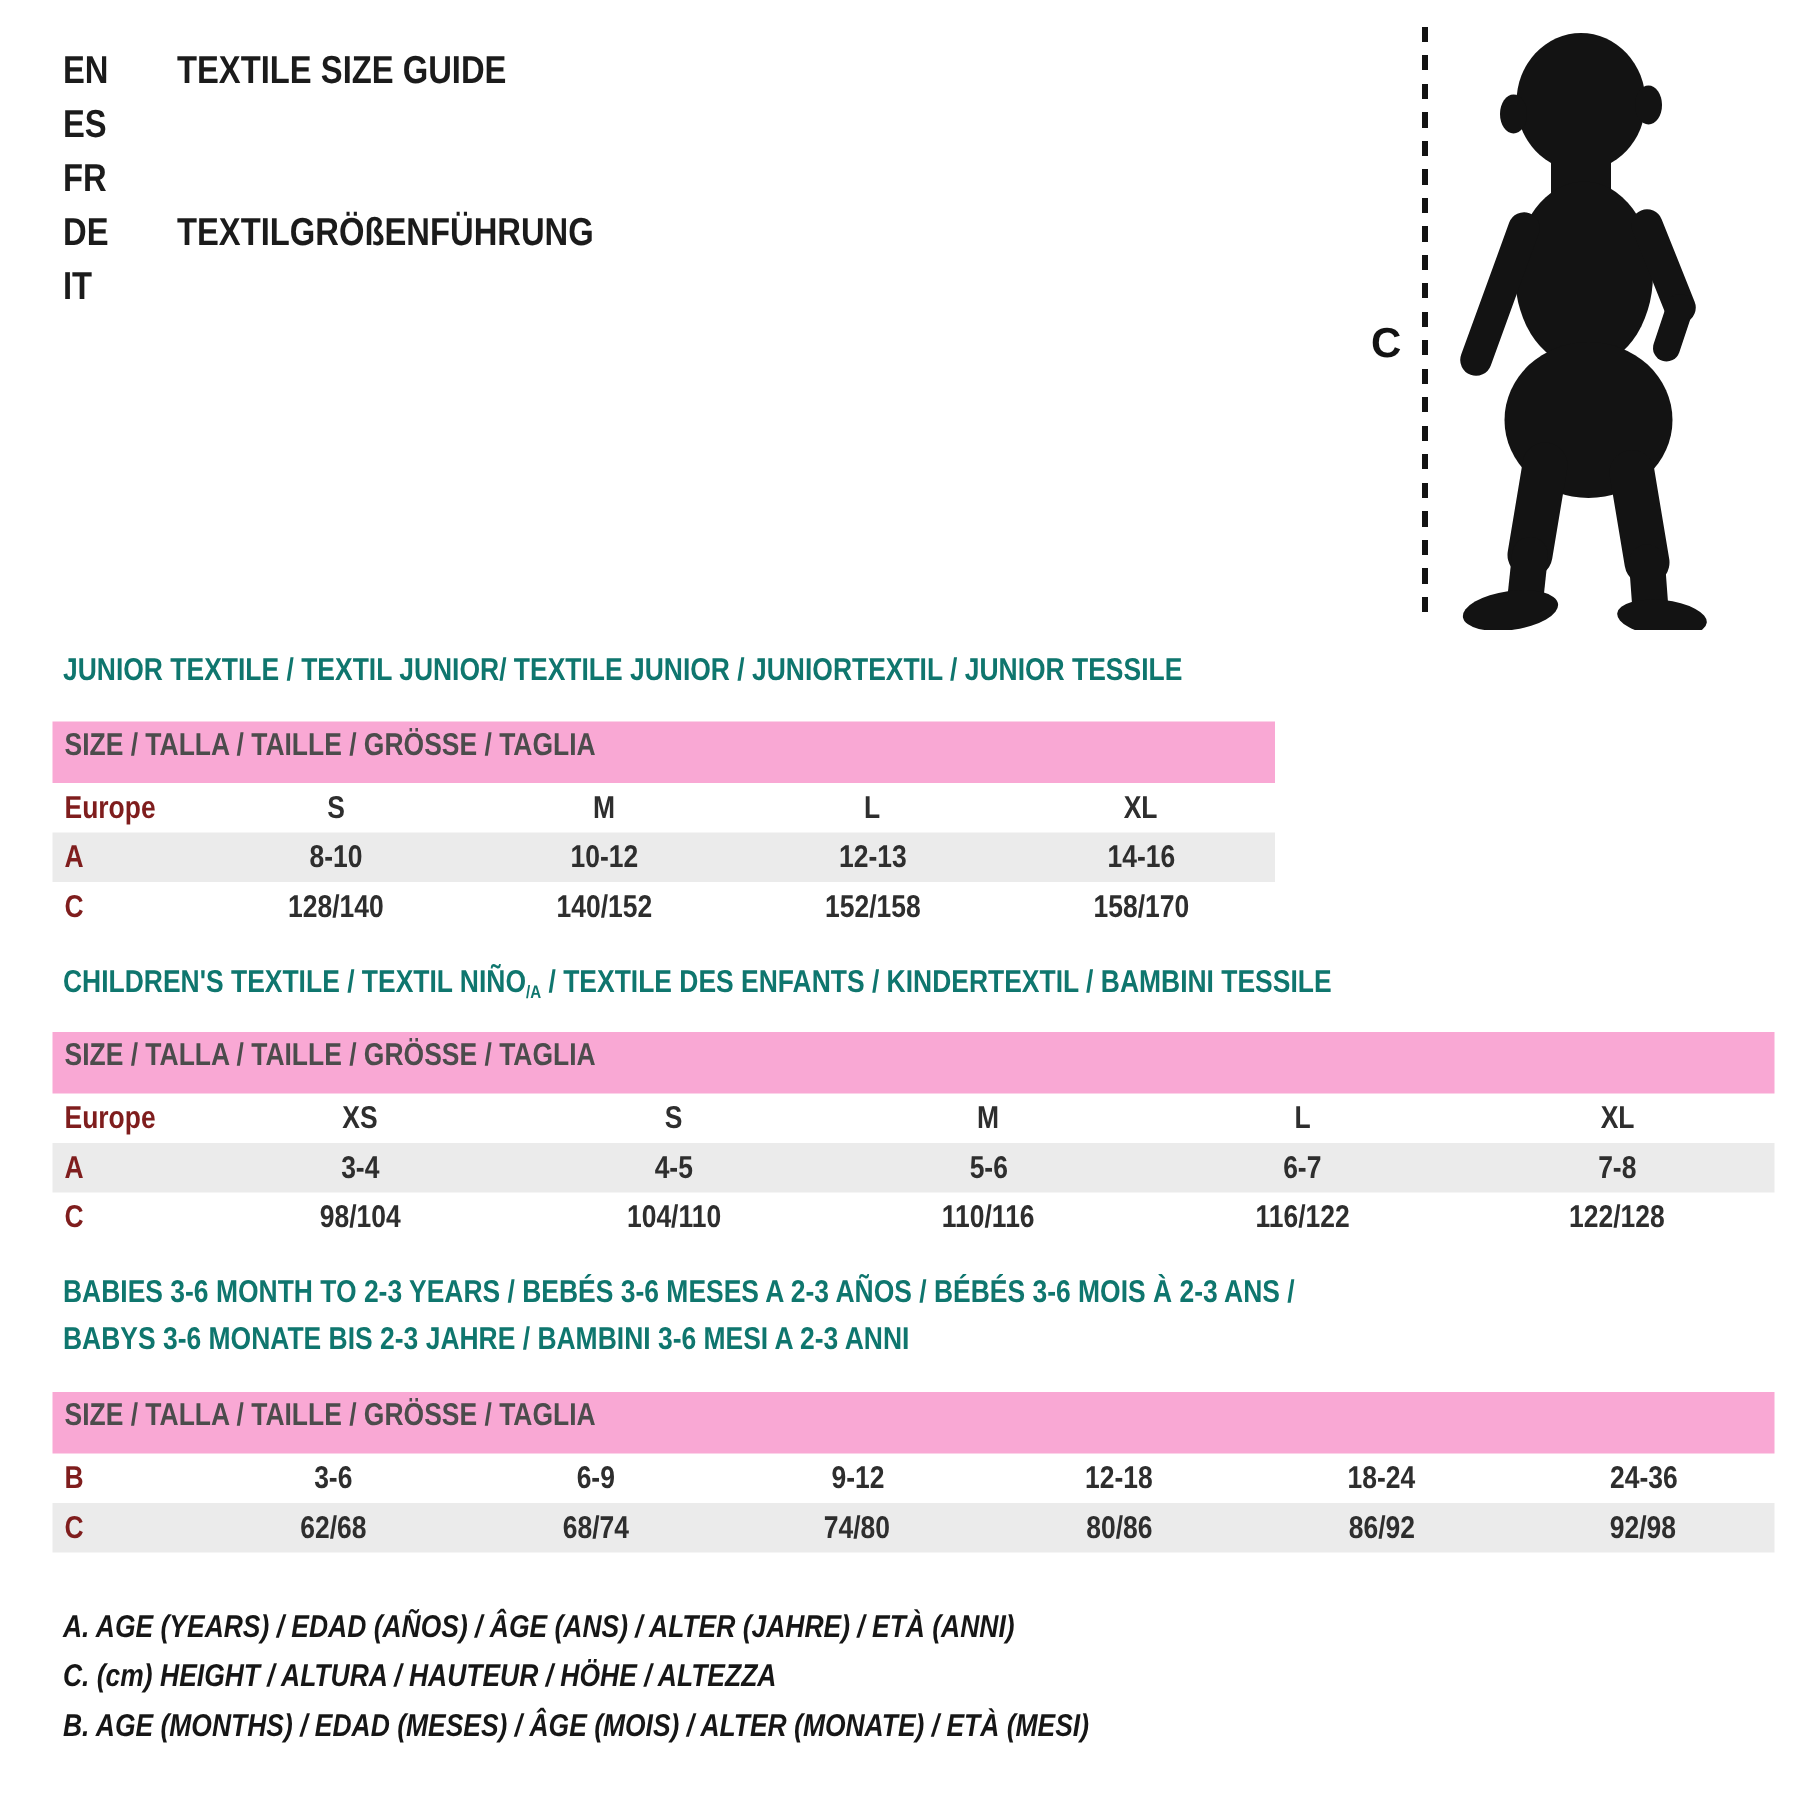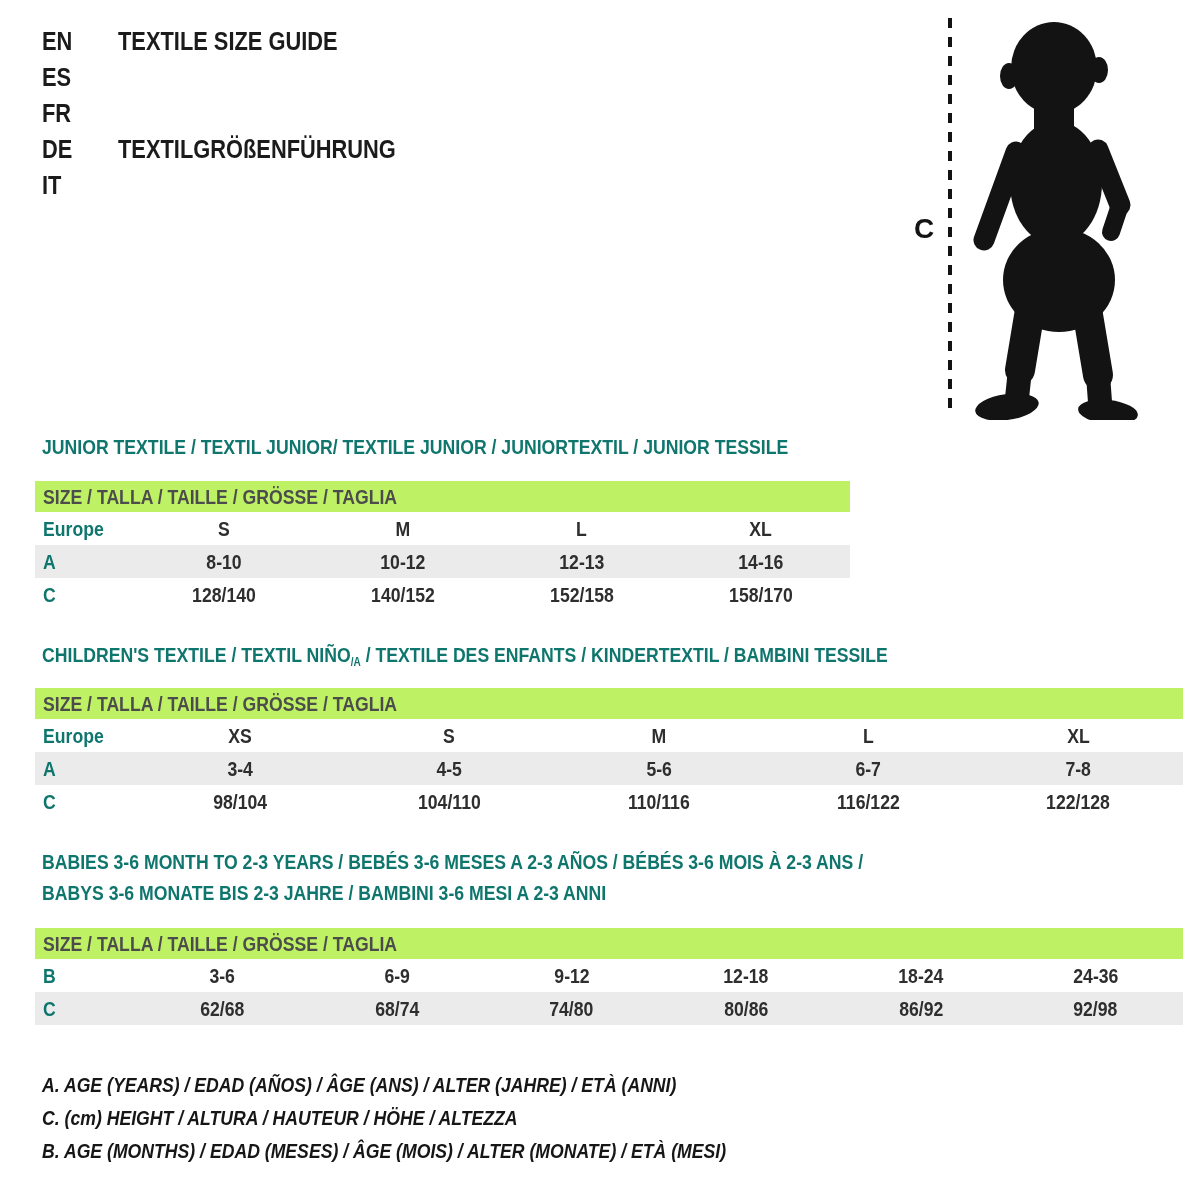--- a/index.html
+++ b/index.html
@@ -12,42 +12,42 @@
     font-weight:bold;
     color:#1b1b1b;
     overflow:hidden;
   }
   
   .cond  { display:inline-block; transform:scaleX(0.84); transform-origin:0 50%; white-space:nowrap; }
   .condc { display:inline-block; transform:scaleX(0.84); white-space:nowrap; }
 
   
   .lang-block { position:absolute; left:42px; top:26px; }
-  .lang-row   { display:flex; height:36px; align-items:flex-start; }
+  .lang-row   { display:flex; height:36px; align-items:flex-end; }
   .lang-code  { width:76px; font-size:26px; }
   .lang-label { font-size:26px; }
 
   
   .figure-wrap  { position:absolute; left:0; top:0; width:1200px; height:440px; }
   .dashed-line  { position:absolute; left:948px; top:18px; width:4px; height:398px;
                   background:repeating-linear-gradient(to bottom,#131313 0 10px, transparent 10px 19px); }
   .figure-label { position:absolute; left:914px; top:213px; font-size:28px; color:#131313; }
   .toddler-svg  { position:absolute; left:962px; top:20px; width:180px; height:400px; }
 
   
   .sec-title { position:absolute; left:42px; font-size:21px; color:#0f766e; line-height:31px; }
   .sub-a     { font-size:12px; vertical-align:-4px; letter-spacing:0; }
 
   
   .size-table { position:absolute; left:35px; }
-  .bar  { background:#bef264; height:31px; line-height:31px; padding-left:8px;
+  .bar  { background:#f9a8d4; height:41px; line-height:31px; padding-left:8px;
           font-size:21px; color:#4c4c4c; overflow:hidden; }
   .trow { display:grid; height:33px; align-items:center; }
   .trow.shaded { background:#ebebeb; }
-  .trow .lbl { padding-left:8px; font-size:21px; color:#0f766e; text-align:left; }
+  .trow .lbl { padding-left:8px; font-size:21px; color:#7f1d1d; text-align:left; }
   .trow .val { font-size:21px; color:#2e2e2e; text-align:center; }
 
   .t-junior   { top:481px; width:815px;  }
   .t-children { top:688px; width:1148px; }
   .t-babies   { top:928px; width:1148px; }
 
   .title-junior   { top:431px; }
   .title-children { top:639px; }
   .title-babies   { top:846px; }
 

